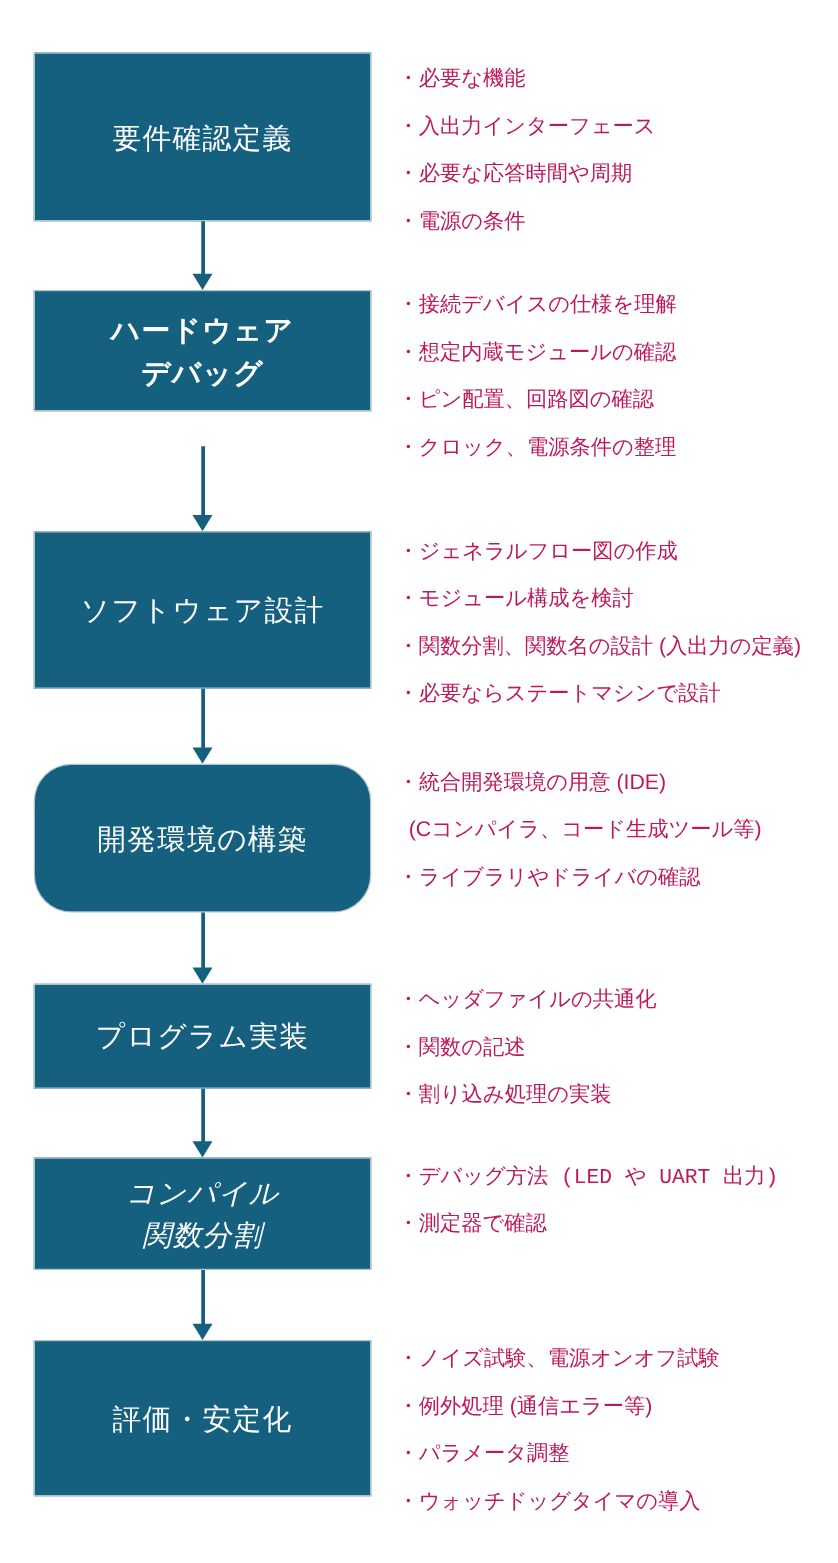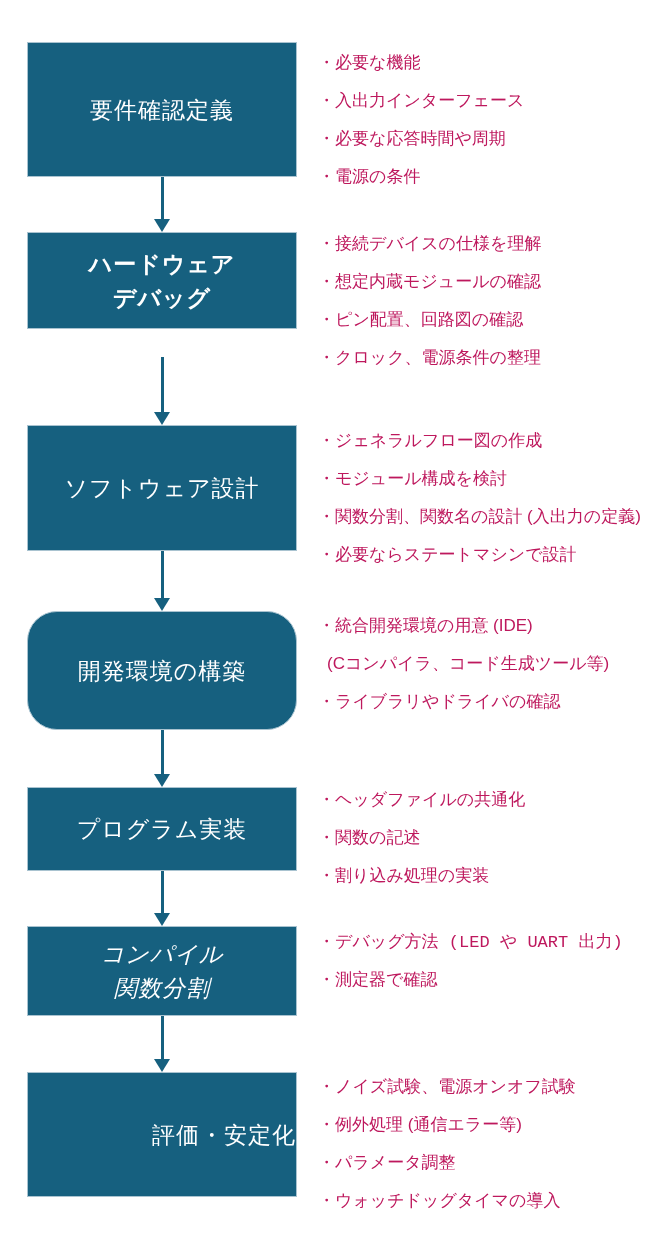--- a/index.html
+++ b/index.html
@@ -165,21 +165,21 @@
   </div>
   <div class="bullets" style="top:924px;font-family:Liberation Mono, monospace;">
     <div class="bullet-line">・デバッグ方法 (LED や UART 出力)</div>
     <div class="bullet-line">・測定器で確認</div>
   </div>
   <div class="arrow" style="top:1016px;height:56px;">
     <div class="shaft"></div>
     <div class="head"></div>
   </div>
 
-  <div class="flow-box" style="top:1072px;height:125px;justify-content:flex-end;">
+  <div class="flow-box" style="top:1072px;height:125px;">
     <div class="box-title">
       <span>評価・安定化</span>
 
     </div>
   </div>
   <div class="bullets" style="top:1068px;">
     <div class="bullet-line">・ノイズ試験、電源オンオフ試験</div>
     <div class="bullet-line">・例外処理 (通信エラー等)</div>
     <div class="bullet-line">・パラメータ調整</div>
     <div class="bullet-line">・ウォッチドッグタイマの導入</div>

